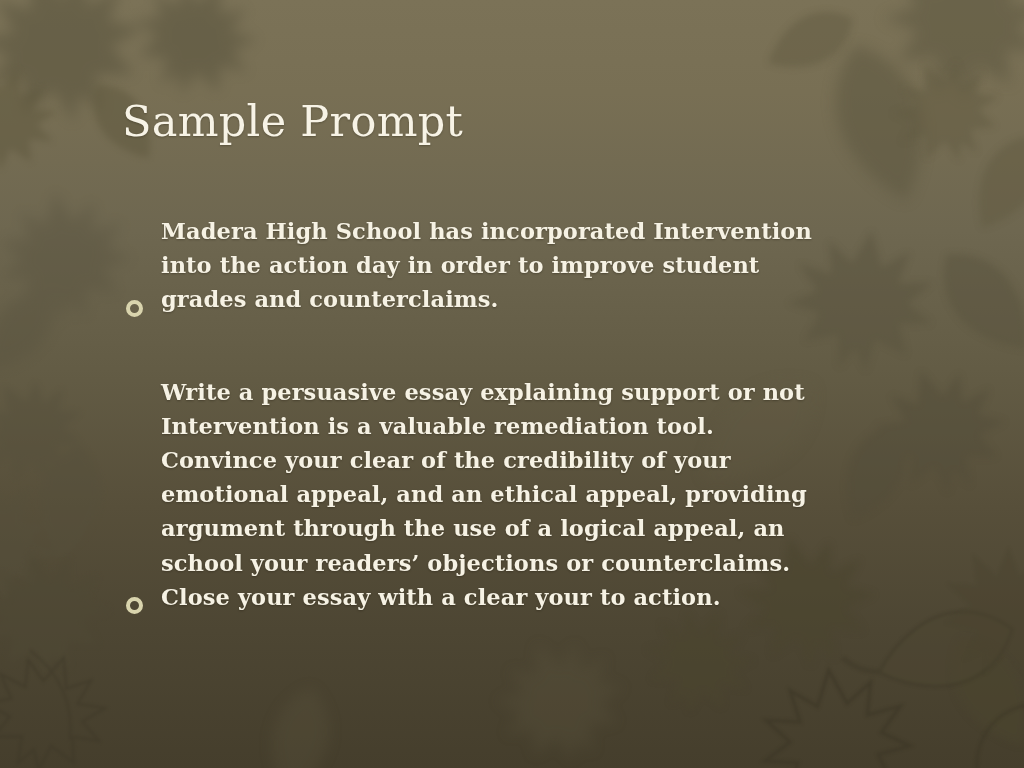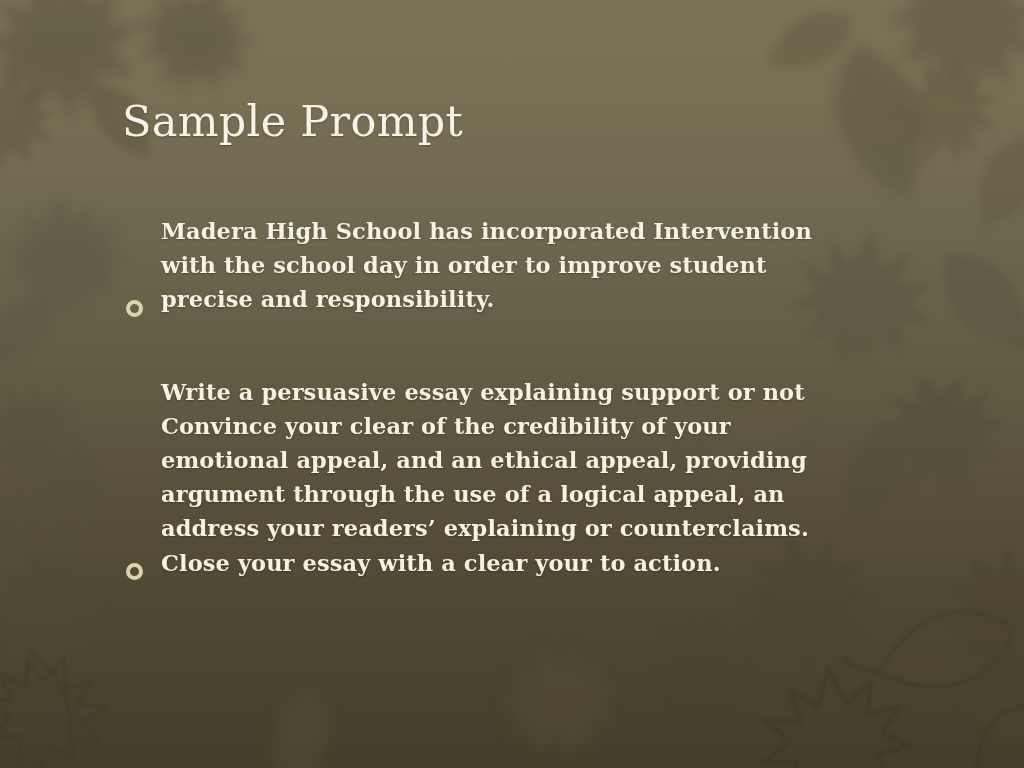--- a/index.html
+++ b/index.html
@@ -170,31 +170,32 @@
   </div>
 
   <div class="title">Sample Prompt</div>
 
   <div class="body">
 
     <div class="bullet-row first">
       <span class="bullet-marker"></span>
       <span class="bullet-text">
         <span class="ln">Madera High School has incorporated Intervention</span>
-        <span class="ln">with the school day in order to improve student</span>
-        <span class="ln">precise and responsibility.</span>
+        <span class="ln">into the action day in order to improve student</span>
+        <span class="ln">grades and counterclaims.</span>
       </span>
     </div>
 
     <div class="bullet-row second">
       <span class="bullet-marker"></span>
       <span class="bullet-text">
         <span class="ln">Write a persuasive essay explaining support or not</span>
+        <span class="ln">Intervention is a valuable remediation tool.</span>
         <span class="ln">Convince your clear of the credibility of your</span>
         <span class="ln">emotional appeal, and an ethical appeal, providing</span>
         <span class="ln">argument through the use of a logical appeal, an</span>
-        <span class="ln">address your readers’ explaining or counterclaims.</span>
+        <span class="ln">school your readers’ objections or counterclaims.</span>
         <span class="ln">Close your essay with a clear your to action.</span>
       </span>
     </div>
 
   </div>
 </div>
 
 </body></html>

